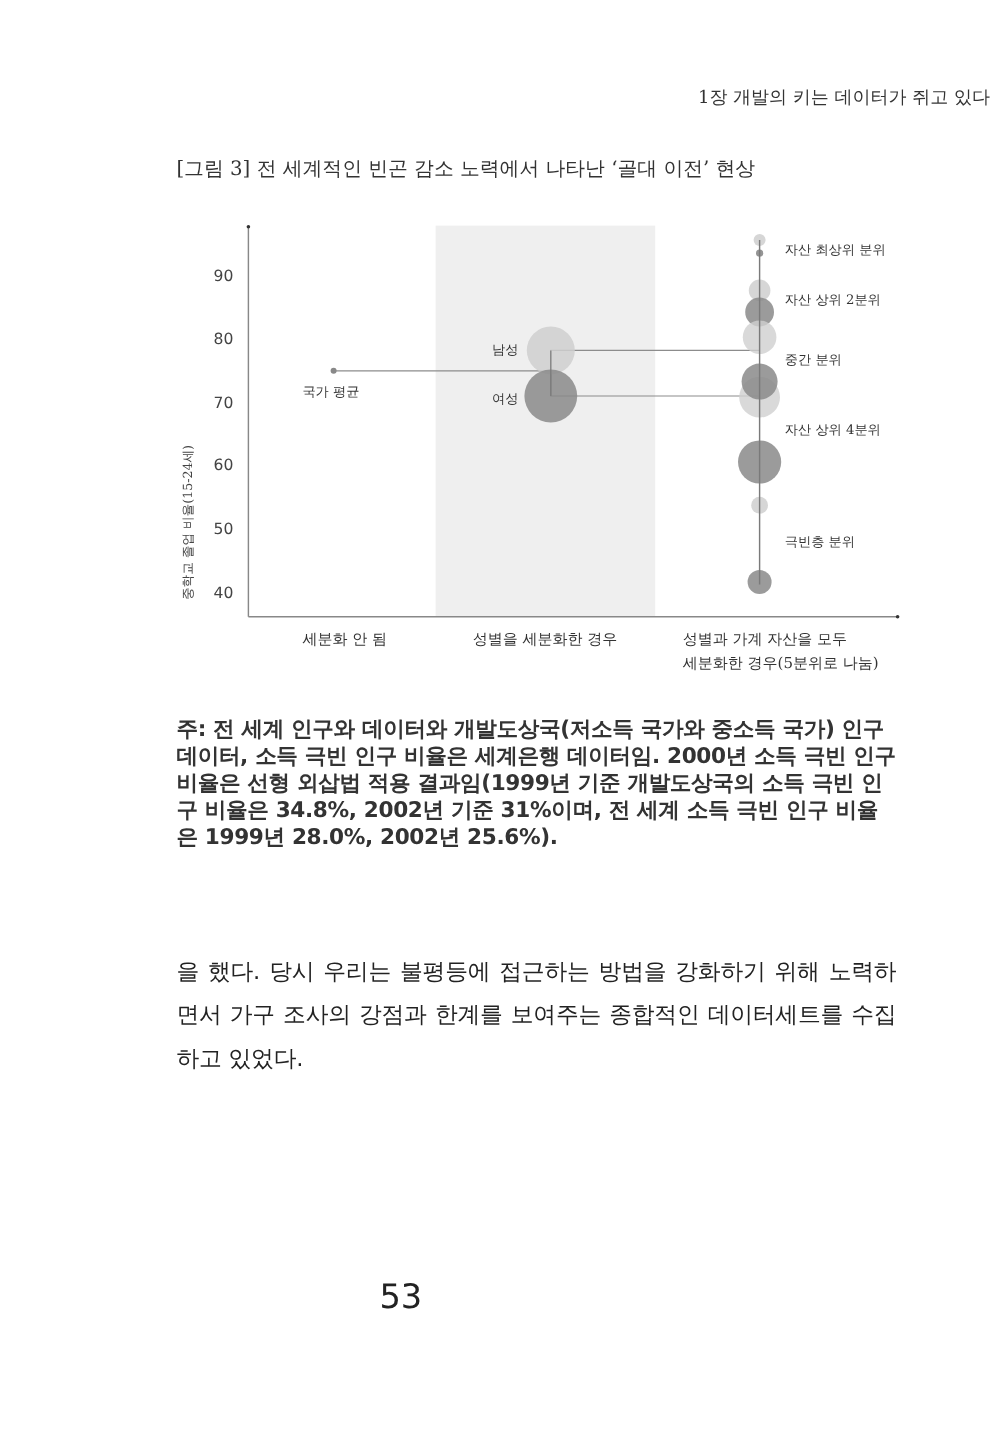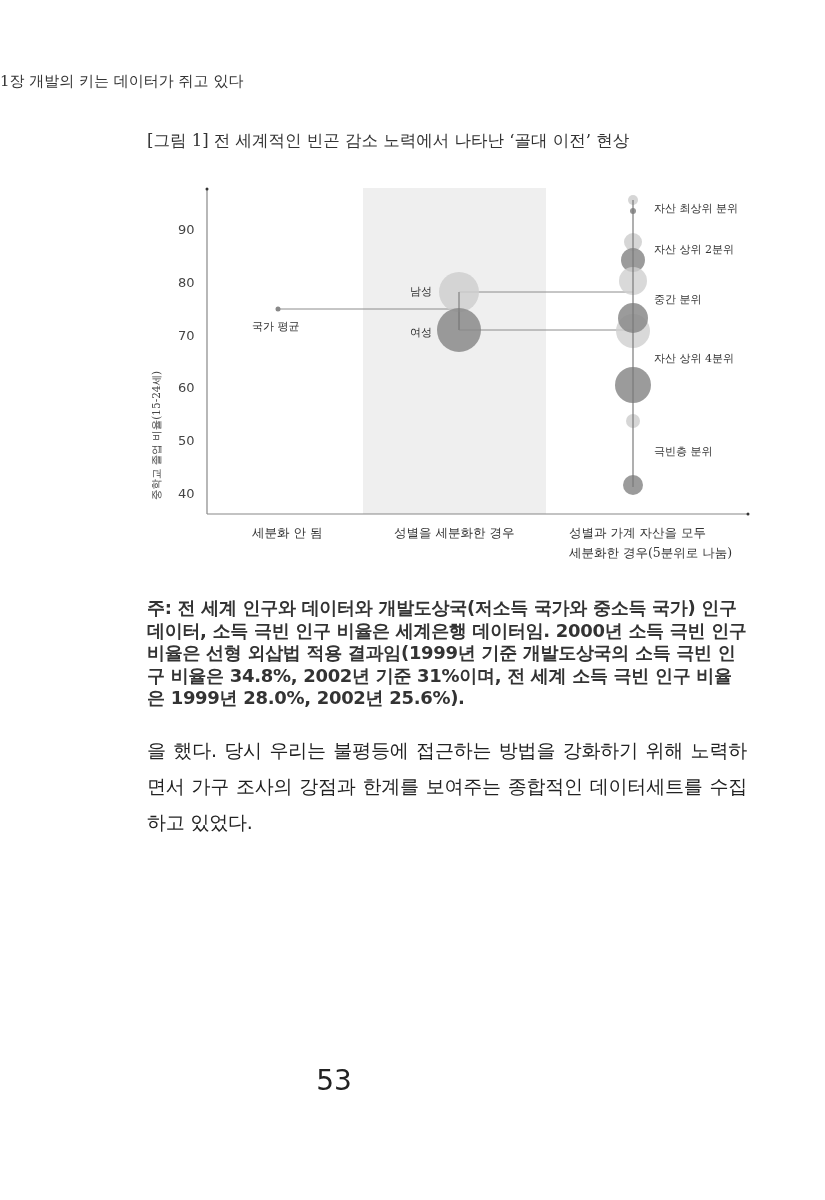--- a/index.html
+++ b/index.html
@@ -1,55 +1,55 @@
 <!DOCTYPE html>
 <html><head>
   <meta charset="utf-8">
   <style>
     html, body { margin: 0; padding: 0; }
     body {
       width: 825px; height: 1200px; background: #ffffff; position: relative; overflow: hidden;
       font-family: "DejaVu Serif", serif; color: #2a2a2a;
     }
     .running-head {
-      position: absolute; top: 72px; left: 0; width: 825px; text-align: left;
+      position: absolute; top: 72px; left: 0; width: 825px; text-align: right;
       font-size: 15px; color: #333;
     }
     .fig-title {
       position: absolute; top: 130px; left: 147px; font-size: 16.5px; color: #333;
     }
     .chart { position: absolute; left: 0; top: 0; width: 825px; height: 600px; }
     .chart svg { position: absolute; left: 0; top: 0; }
     .note {
       position: absolute; top: 597px; left: 147px; width: 600px;
       font-size: 18px; line-height: 22.5px; color: #333;
       font-family: "DejaVu Sans", sans-serif; letter-spacing: -0.3px; font-weight: bold;
     }
     .body-text {
-      position: absolute; top: 732px; left: 147px; width: 600px;
+      position: absolute; top: 792px; left: 147px; width: 600px;
       font-size: 19px; line-height: 36px; color: #222;
       font-family: "DejaVu Sans", sans-serif; letter-spacing: -0.2px;
     }
     .body-text p { margin: 0; text-align: justify; }
     .body-text .indent { text-indent: 40px; }
     .body-text .latin { font-family: "DejaVu Serif", serif; font-size: 12.5px; letter-spacing: -0.4px; }
     .page-number {
       position: absolute; top: 1064px; left: 0; width: 668px; text-align: center;
       font-size: 28px; font-family: "DejaVu Sans", sans-serif; color: #222;
     }
     .tick-label { font-family: "DejaVu Sans", sans-serif; font-size: 13px; fill: #444; }
     .cat-label { font-family: "DejaVu Serif", serif; font-size: 12.5px; fill: #333; }
     .ann-label { font-family: "DejaVu Serif", serif; font-size: 11px; fill: #333; }
     .ylabel { font-family: "DejaVu Serif", serif; font-size: 10.5px; fill: #444; }
   </style>
 </head>
 <body>
 
 <div class="running-head">1장  개발의 키는 데이터가 쥐고 있다</div>
-<div class="fig-title">[그림 1] 전 세계적인 빈곤 감소 노력에서 나타난 ‘골대 이전’ 현상</div>
+<div class="fig-title">[그림 3] 전 세계적인 빈곤 감소 노력에서 나타난 ‘골대 이전’ 현상</div>
 
 <div class="chart">
   <svg width="825" height="600" viewBox="0 0 825 600">
 
     <rect x="363" y="188" width="183" height="326" fill="#efefef"></rect>
 
     <line x1="207" y1="189" x2="207" y2="514" stroke="#888" stroke-width="1.2"></line>
     <line x1="207" y1="514" x2="748" y2="514" stroke="#888" stroke-width="1.2"></line>
     <circle cx="207" cy="189" r="1.5" fill="#333"></circle>
     <circle cx="748" cy="514" r="1.5" fill="#333"></circle>

